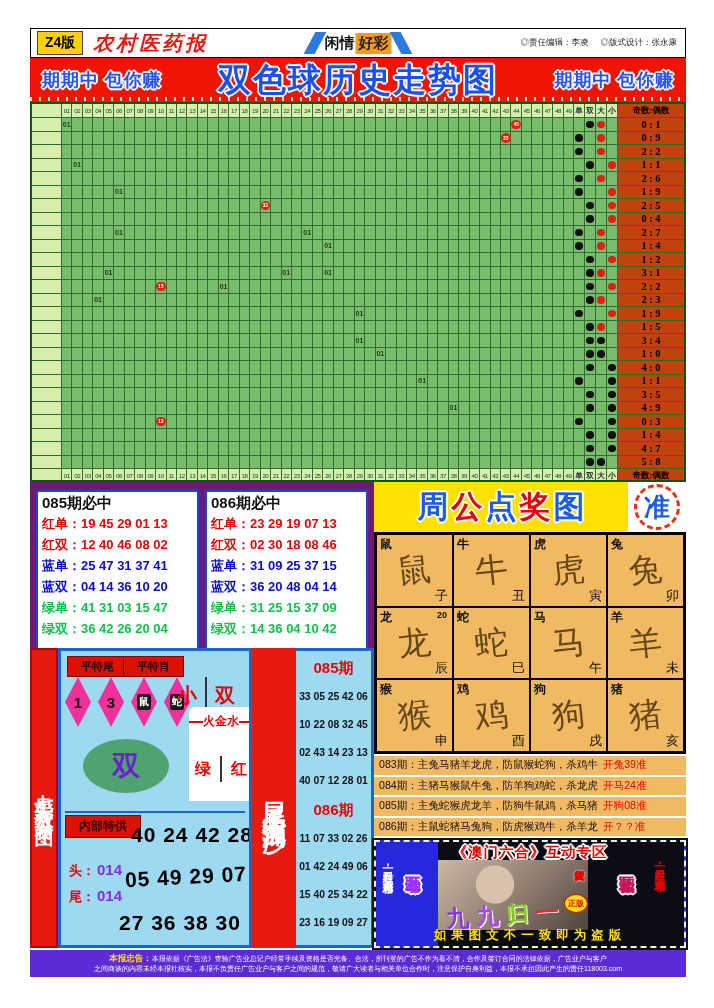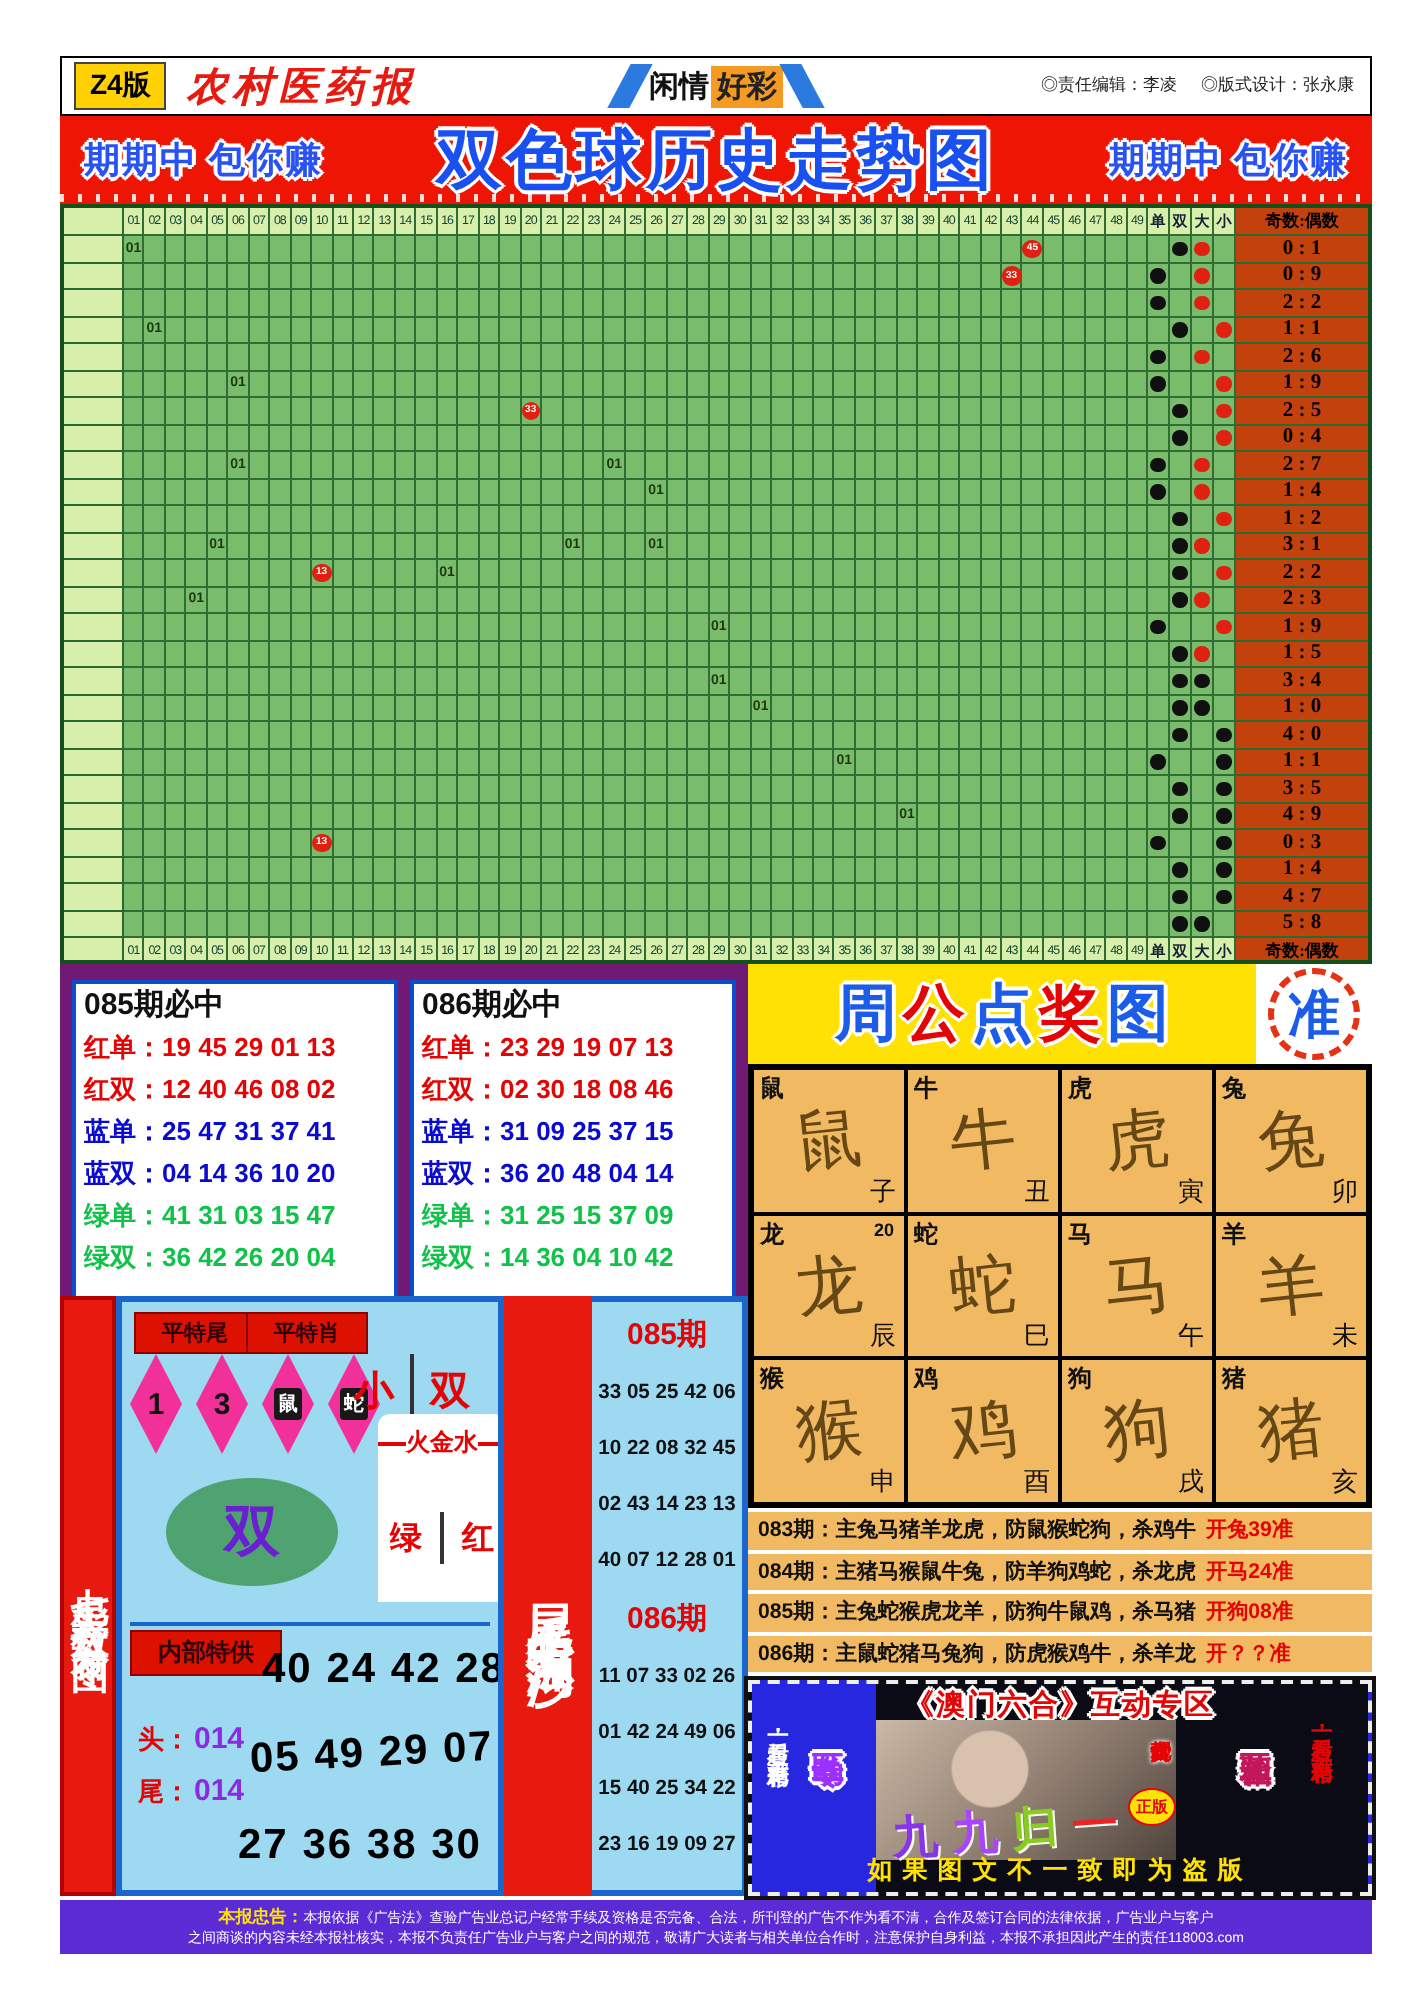--- a/index.html
+++ b/index.html
@@ -57,21 +57,21 @@
   .ystrip span { font-size:31px; font-weight:bold; font-family:"Liberation Serif",serif; }
   .stamp { width:58px; display:flex; align-items:center; justify-content:center; background:#fff; }
   .circ { width:46px; height:46px; border-radius:50%; border:3px dashed #e63212; color:#1b5ce8; font-size:26px; font-weight:bold; display:flex; align-items:center; justify-content:center; background:#fff; }
   .zodiac { height:222px; background:#000; border:3px solid #000; display:grid; grid-template-columns:repeat(4,1fr); grid-template-rows:repeat(3,1fr); gap:2px; }
   .zcell { background:#f2b963; position:relative; overflow:hidden; }
   .zanimal { position:absolute; top:1px; left:3px; font-size:12px; font-weight:bold; color:#111; font-family:"Liberation Serif",serif; }
   .zbranch { position:absolute; bottom:1px; right:4px; font-size:13px; color:#111; font-family:"Liberation Serif",serif; }
   .znote { position:absolute; top:2px; right:5px; font-size:9px; font-weight:bold; color:#111; }
   .zart { position:absolute; inset:0; display:flex; align-items:center; justify-content:center; font-size:33px; color:#53380c; font-family:"DejaVu Serif",serif; transform:rotate(-6deg); opacity:.88; }
   .preds { margin-top:2px; display:flex; flex-direction:column; gap:2px; background:#fff; }
-  .pred { background:#f2b963; height:18.5px; display:flex; align-items:center; padding:0 5px; font-size:10.6px; font-weight:bold; color:#111; white-space:nowrap; overflow:hidden; }
+  .pred { background:#f2b963; height:18.5px; display:flex; align-items:center; padding:0 5px; font-size:10.6px; font-weight:normal; color:#111; white-space:nowrap; overflow:hidden; }
   .pr-res { color:#e30505; margin-left:5px; }
 
   
   .blzone { left:30px; top:648px; width:344px; height:300px; display:flex; }
   .qstrip { width:28px; flex:0 0 28px; background:#e8190f; border:2px solid #b50000; color:#fff; writing-mode:vertical-rl; text-orientation:upright; font-size:19px; font-weight:bold; display:flex; align-items:center; justify-content:center; letter-spacing:5px; }
   .bpanel { width:194px; flex:0 0 194px; background:#9ed9f2; border:3px solid #1b66cc; position:relative; overflow:hidden; }
   .redlab { position:absolute; background:#dd1100; color:#30000a; font-weight:bold; font-size:11px; padding:2px 13px; border:1px solid #8d0000; }
   .dias { position:absolute; left:4px; top:26px; display:flex; gap:7px; }
   .dia { width:26px; height:50px; background:#f2309a; clip-path:polygon(50% 0,100% 50%,50% 100%,0 50%); display:flex; align-items:center; justify-content:center; }
   .dnum { color:#111; font-weight:bold; font-size:15px; }

